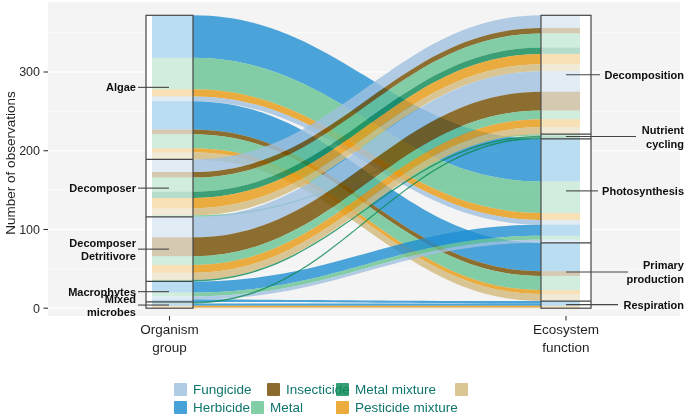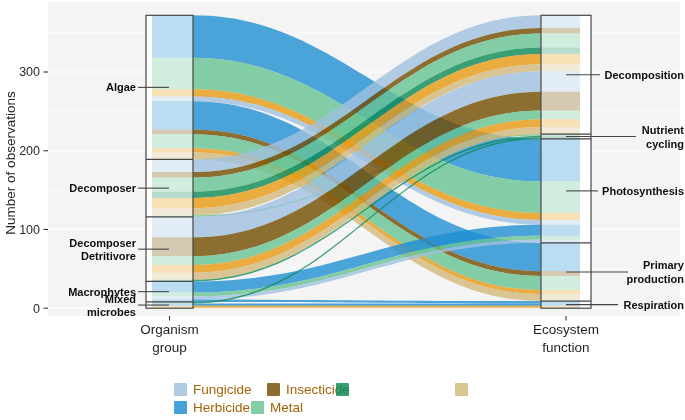--- a/index.html
+++ b/index.html
@@ -2,21 +2,21 @@
 <html><head>
 <meta charset="utf-8">
 <style>
   html,body{margin:0;padding:0;background:#fff;}
   .fig{position:relative;width:685px;height:420px;background:#ffffff;overflow:hidden;
        font-family:"Liberation Sans","DejaVu Sans",sans-serif;}
   #chart{position:absolute;left:0;top:0;}
   #legend{position:absolute;left:0;top:0;width:685px;height:420px;pointer-events:none;}
   .leg-item{position:absolute;display:flex;align-items:center;height:15px;}
   .leg-swatch{display:inline-block;width:13px;height:13px;margin-right:6px;opacity:.82;border-radius:1px;}
-  .leg-label{font-size:13.5px;color:#a16207;line-height:15px;white-space:nowrap;}
+  .leg-label{font-size:13.5px;color:#0f766e;line-height:15px;white-space:nowrap;}
 </style>
 </head>
 <body>
 
 <div class="fig">
   <svg id="chart" width="685" height="420" viewBox="0 0 685 420">
       <rect x="48" y="2" width="632" height="314" fill="#f4f4f4"></rect>
       <line x1="48" x2="680" y1="268.8333333333333" y2="268.8333333333333" stroke="#ffffff" stroke-width="0.8" opacity="0.7"></line>
       <line x1="48" x2="680" y1="190.1" y2="190.1" stroke="#ffffff" stroke-width="0.8" opacity="0.7"></line>
       <line x1="48" x2="680" y1="111.36666666666665" y2="111.36666666666665" stroke="#ffffff" stroke-width="0.8" opacity="0.7"></line>
@@ -165,26 +165,31 @@
       <div class="leg-item" style="left: 174px; top: 382px;">
         <span class="leg-swatch" style="background: rgb(159, 192, 222);"></span>
         <span class="leg-label">Fungicide</span>
       </div>
       <div class="leg-item" style="left: 251px; top: 382px; margin-left: 16px;">
         <span class="leg-swatch" style="background: rgb(115, 76, 0);"></span>
         <span class="leg-label">Insecticide</span>
       </div>
       <div class="leg-item" style="left: 336px; top: 382px;">
         <span class="leg-swatch" style="background: rgb(12, 138, 85);"></span>
+        <span class="leg-label">Metal mixture</span>
       </div>
       <div class="leg-item" style="left: 455px; top: 382px;">
         <span class="leg-swatch" style="background: rgb(210, 185, 122);"></span>
       </div>
       <div class="leg-item" style="left: 174px; top: 400px;">
         <span class="leg-swatch" style="background: rgb(31, 142, 210);"></span>
         <span class="leg-label">Herbicide</span>
       </div>
       <div class="leg-item" style="left: 251px; top: 400px;">
         <span class="leg-swatch" style="background: rgb(102, 195, 146);"></span>
         <span class="leg-label">Metal</span>
       </div>
+      <div class="leg-item" style="left: 336px; top: 400px;">
+        <span class="leg-swatch" style="background: rgb(231, 152, 18);"></span>
+        <span class="leg-label">Pesticide mixture</span>
+      </div>
     </div>
 </div>
 
 </body></html>

